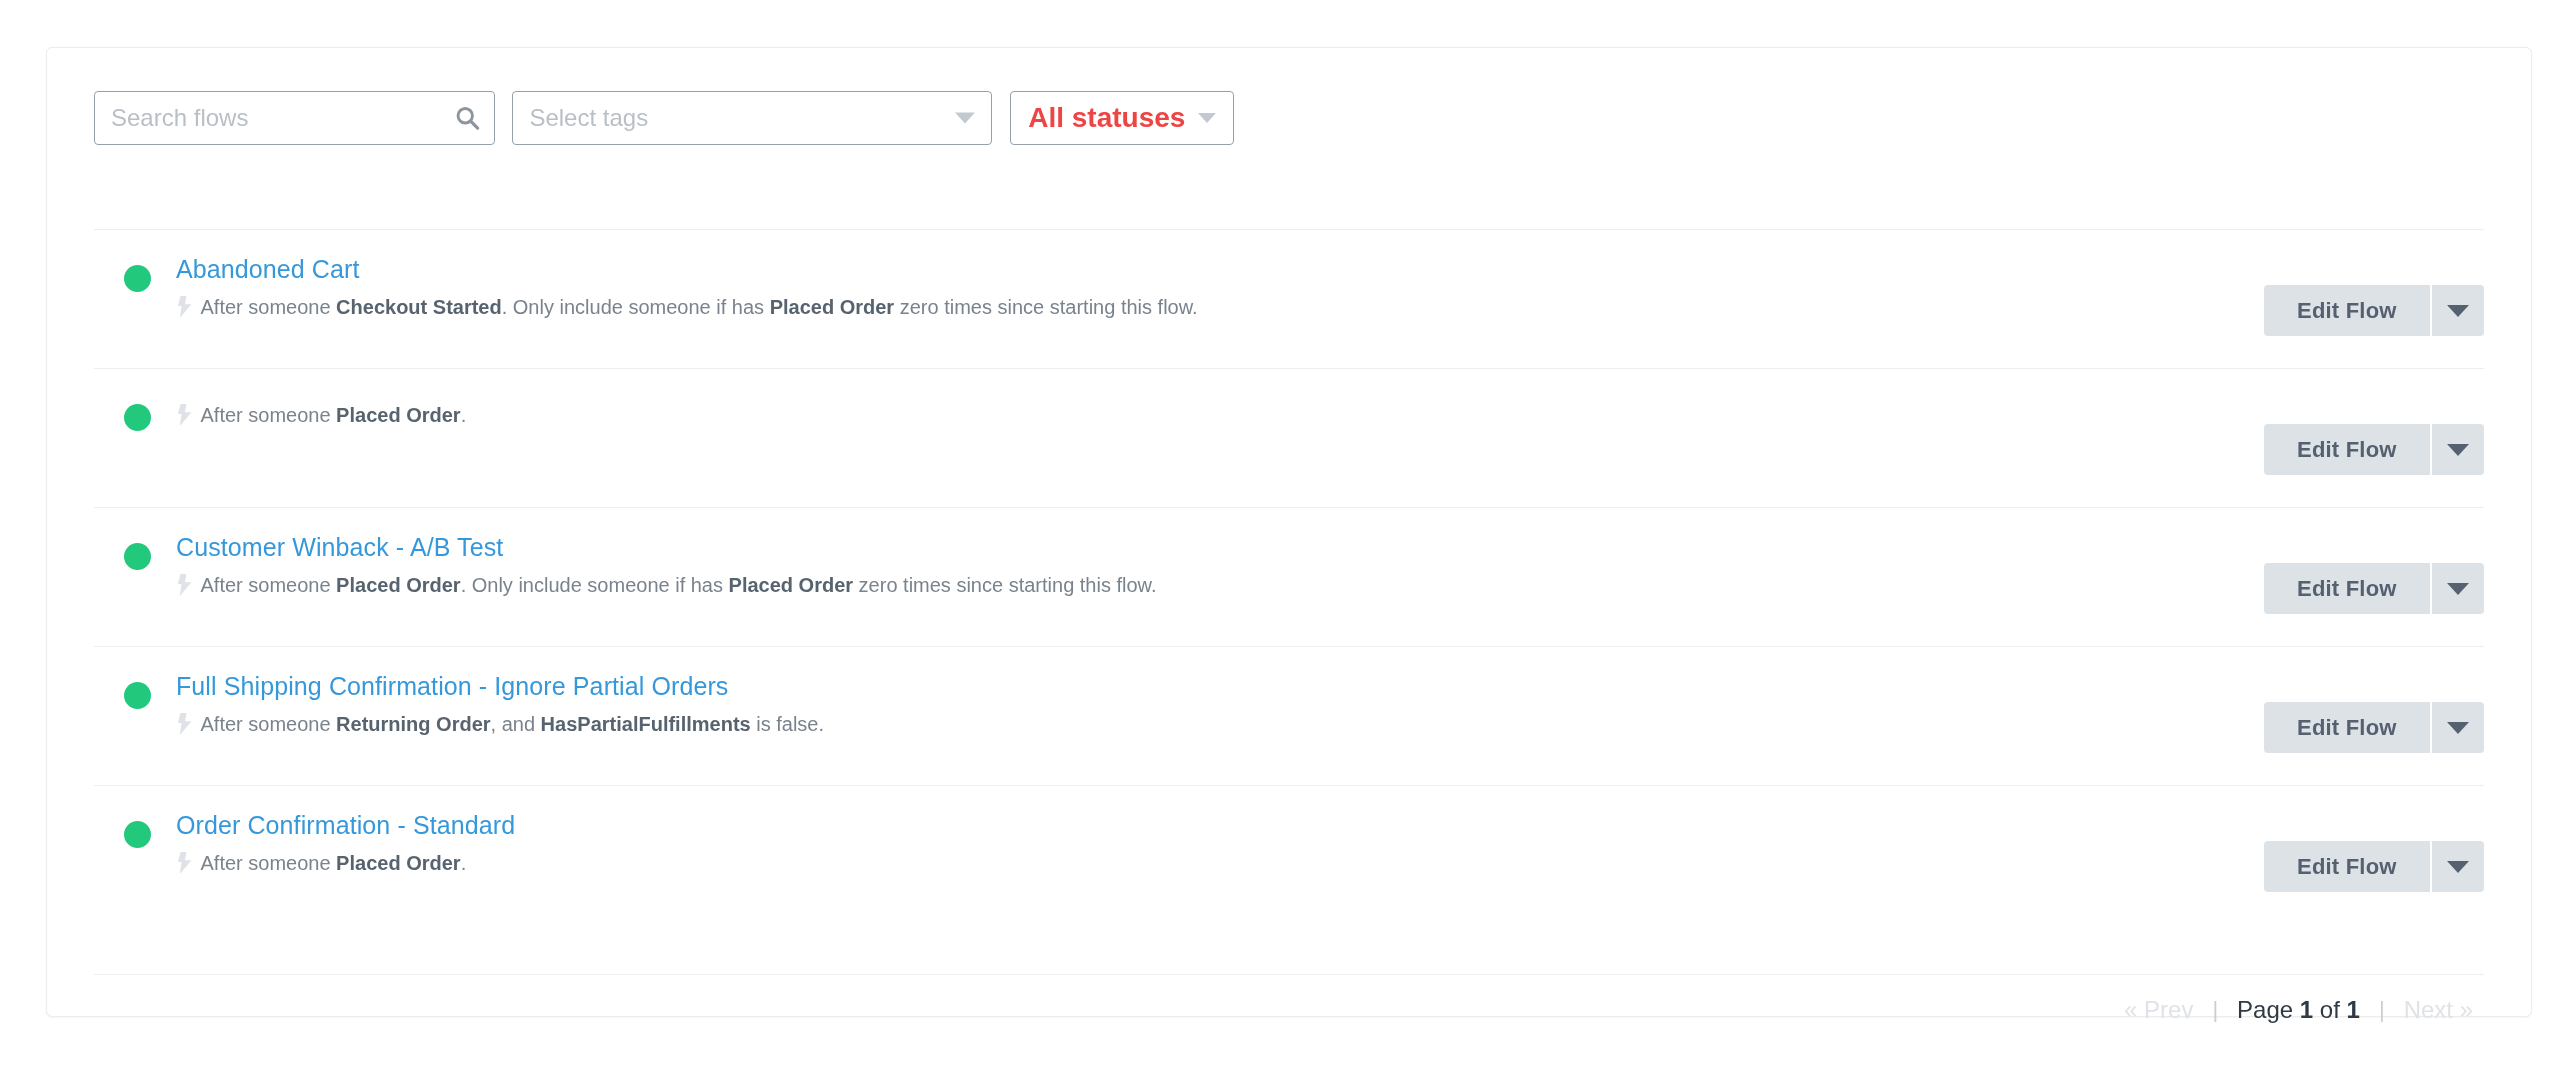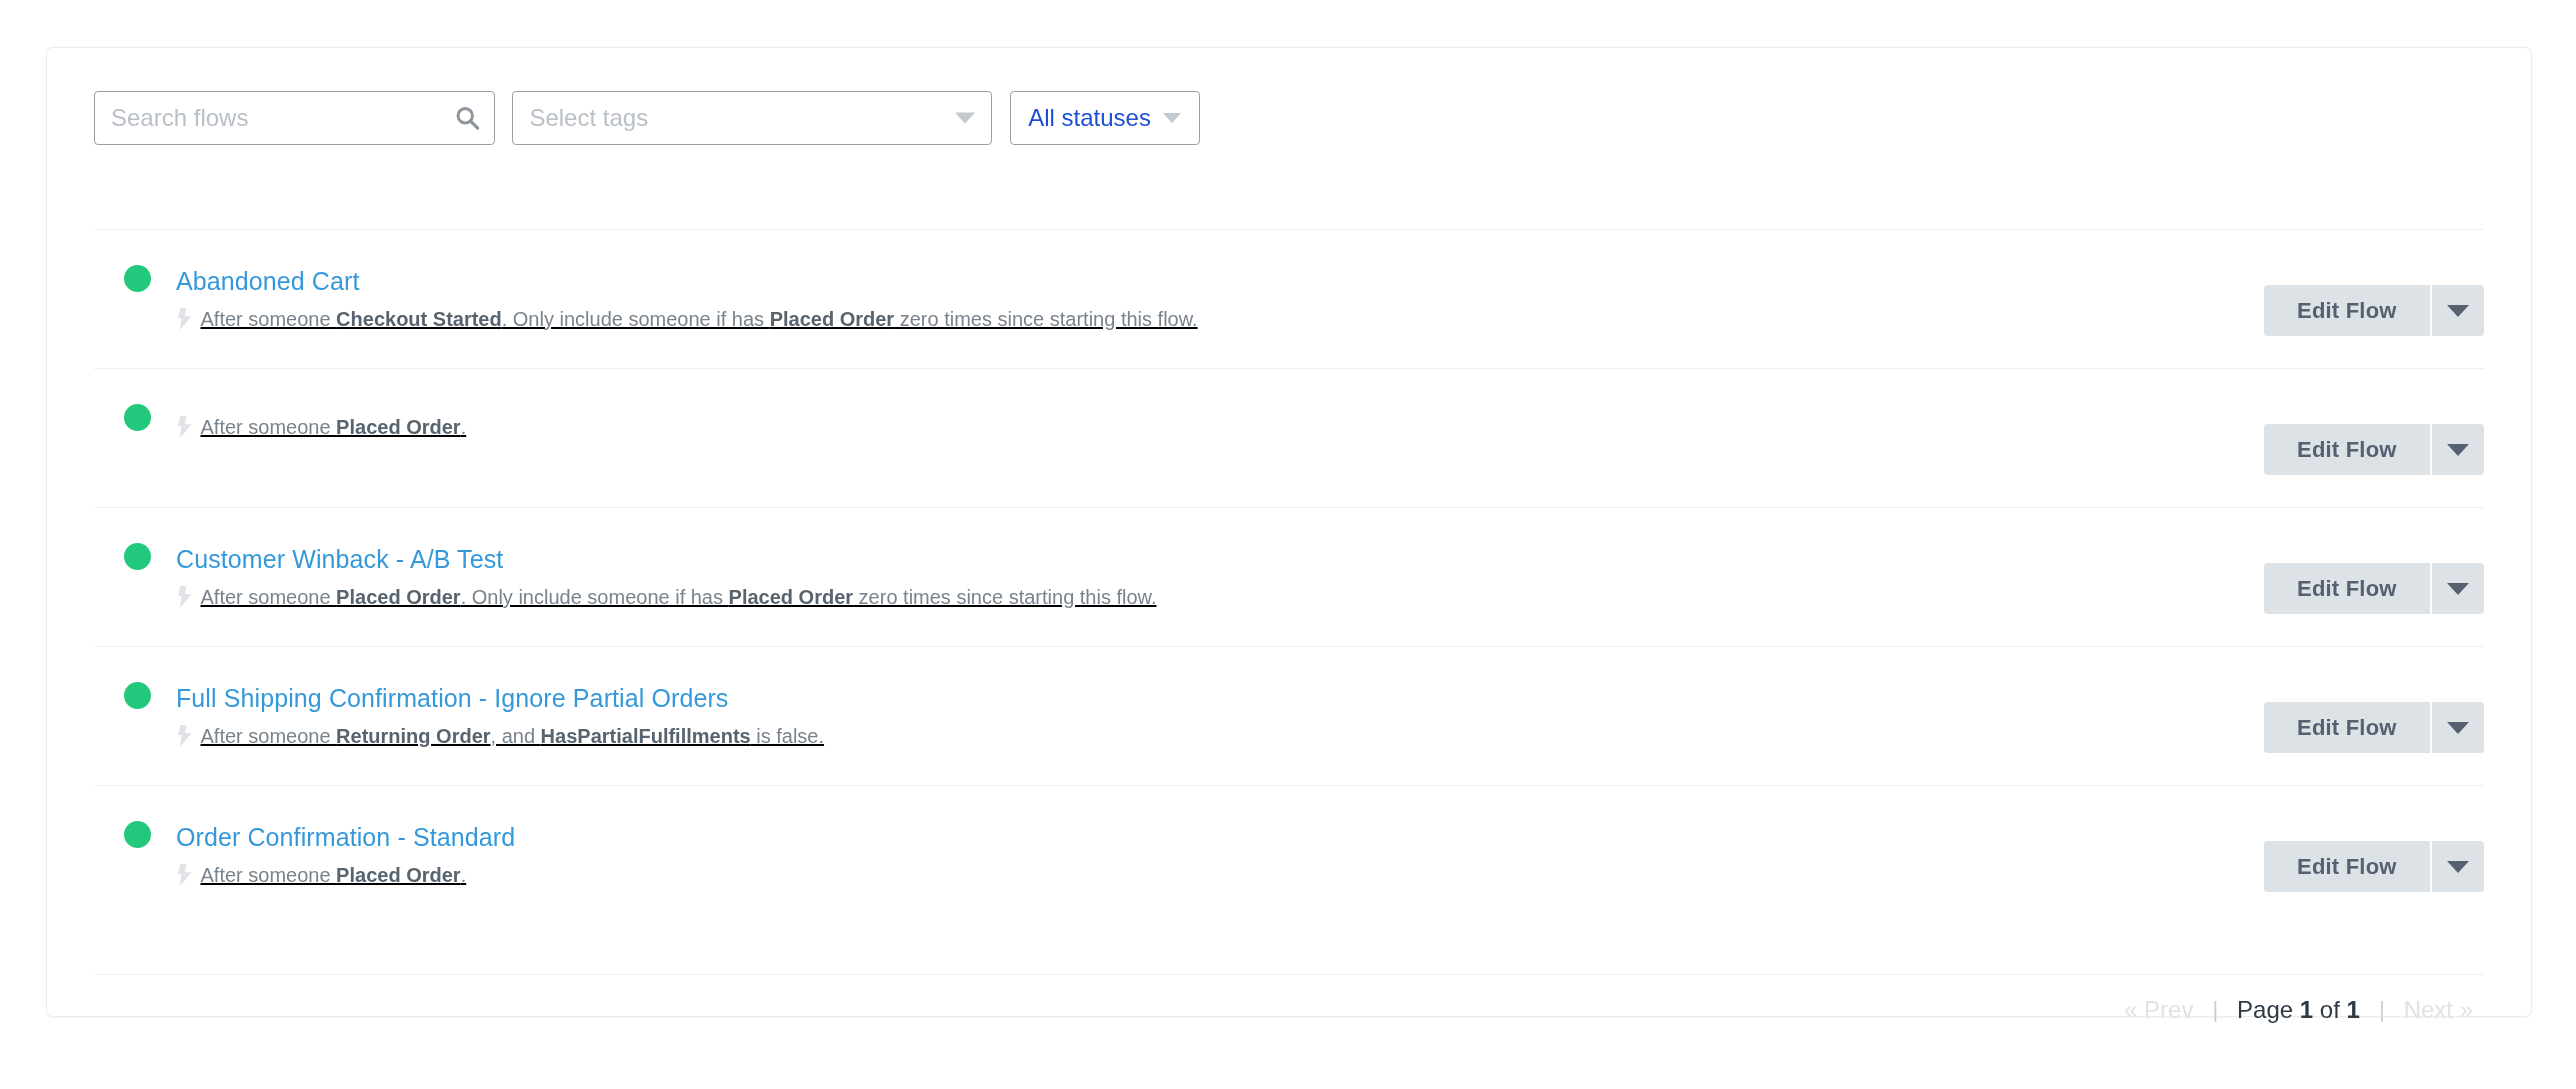--- a/index.html
+++ b/index.html
@@ -104,22 +104,23 @@
     border: 0.8px solid #96a0aa;
     border-radius: 4px;
     background: #fff;
     display: flex;
     align-items: center;
     gap: 12.6px;
     padding: 0 17.4px;
     cursor: pointer;
   }
   .status-select .label {
-    font-size: 24px;
-    color: #1d4ed8;
+    font-size: 28px;
+    color: #ef4444;
+    font-weight: bold;
   }
   .caret-status {
     width: 0; height: 0;
     border-left: 9.5px solid transparent;
     border-right: 9.5px solid transparent;
     border-top: 10.3px solid #c2c9d0;
   }
 
   
   .flow-list {
@@ -142,22 +143,21 @@
     width: 27px;
     height: 27px;
     border-radius: 50%;
     flex: 0 0 auto;
     margin-top: 35px;
     margin-left: 30px;
   }
 
   .flow-text {
     margin-left: 25px;
-    margin-top: 36px;
-    text-decoration: underline;
+    margin-top: 24px;
   }
 
   .flow-title {
     font-size: 25px;
     color: #3498db;
     line-height: 1.25;
     text-decoration: none;
     display: inline-block;
     cursor: pointer;
     letter-spacing: 0.1px;

